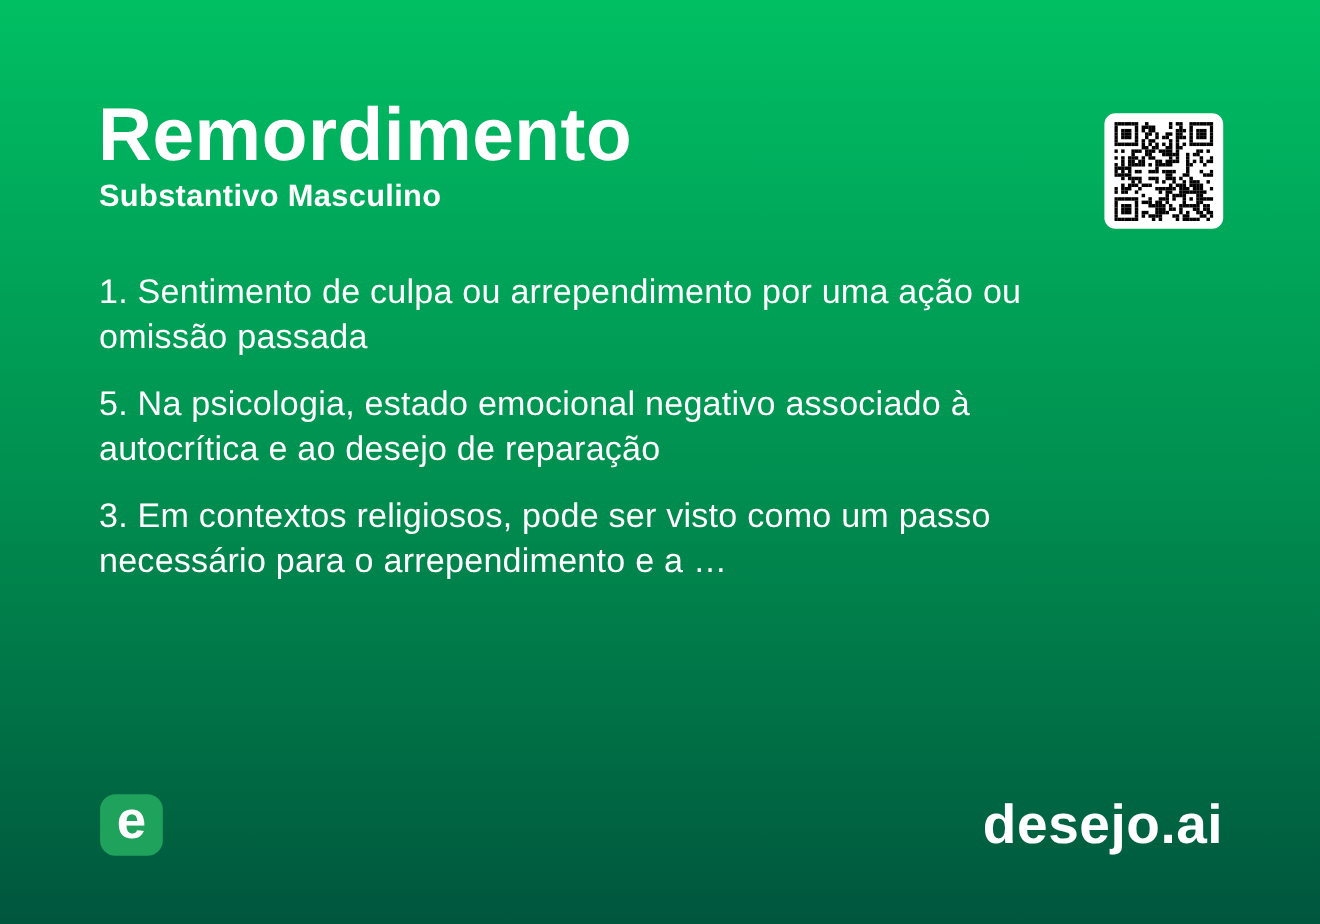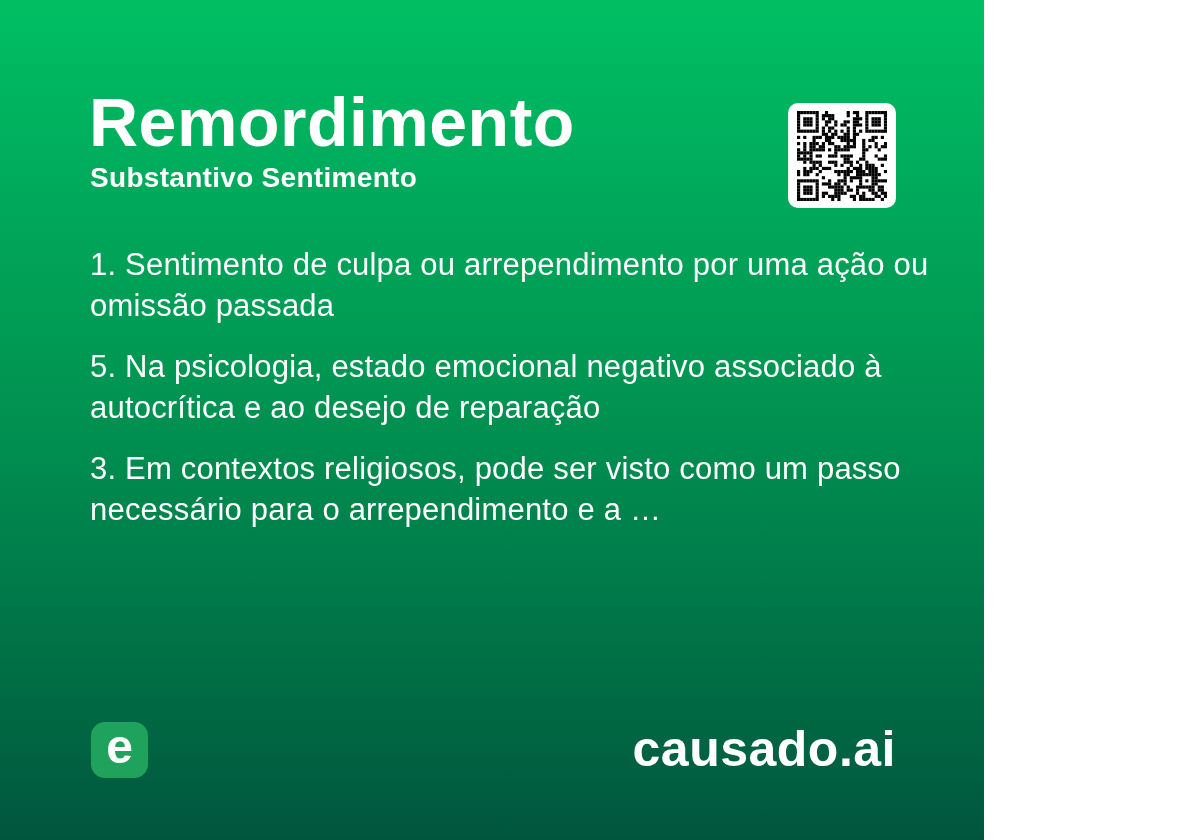--- a/index.html
+++ b/index.html
@@ -8,21 +8,21 @@
     --g-bottom:#00563d;
     --logo-green:#1fa35c;
     --text:#ffffff;
     --qr-bg:#ffffff;
     --qr-fg:#000000;
   }
   *{box-sizing:border-box;margin:0;padding:0}
   html,body{width:1200px;height:840px;overflow:hidden}
   .card{
     position:relative;
-    width:984px;height:840px;
+    width:1200px;height:840px;
     background:linear-gradient(180deg,var(--g-top) 0%,var(--g-mid) 52%,var(--g-bottom) 100%);
     font-family:"Liberation Sans",sans-serif;
     color:var(--text);
   }
   .title{
     position:absolute;left:89px;top:88px;
     font-size:68px;font-weight:bold;line-height:1;
     letter-spacing:0.5px;
   }
   .subtitle{
@@ -58,21 +58,21 @@
     font-size:50px;font-weight:bold;line-height:1;
     letter-spacing:0.5px;
   }
 </style>
 </head>
 <body>
 
 <div class="card">
 
   <h1 class="title">Remordimento</h1>
-  <p class="subtitle">Substantivo Sentimento</p>
+  <p class="subtitle">Substantivo Masculino</p>
 
   <div class="qr-tile">
     <svg id="qr-svg" width="90" height="90" viewBox="0 0 90 90">
         <rect x="0.00" y="0.00" width="3.16" height="3.16" fill="#000000"></rect>
         <rect x="3.10" y="0.00" width="3.16" height="3.16" fill="#000000"></rect>
         <rect x="6.21" y="0.00" width="3.16" height="3.16" fill="#000000"></rect>
         <rect x="9.31" y="0.00" width="3.16" height="3.16" fill="#000000"></rect>
         <rect x="12.41" y="0.00" width="3.16" height="3.16" fill="#000000"></rect>
         <rect x="15.52" y="0.00" width="3.16" height="3.16" fill="#000000"></rect>
         <rect x="18.62" y="0.00" width="3.16" height="3.16" fill="#000000"></rect>
@@ -486,15 +486,15 @@
 
   <div class="definitions">
     <p class="definition">1. Sentimento de culpa ou arrependimento por uma ação ou omissão passada</p>
     <p class="definition">5. Na psicologia, estado emocional negativo associado à autocrítica e ao desejo de reparação</p>
     <p class="definition">3. Em contextos religiosos, pode ser visto como um passo necessário para o arrependimento e a …</p>
   </div>
 
   <div class="logo-tile">
     <span class="logo-letter">e</span>
   </div>
-  <div class="brand">causado.ai</div>
+  <div class="brand">desejo.ai</div>
 
 </div>
 
 </body></html>

